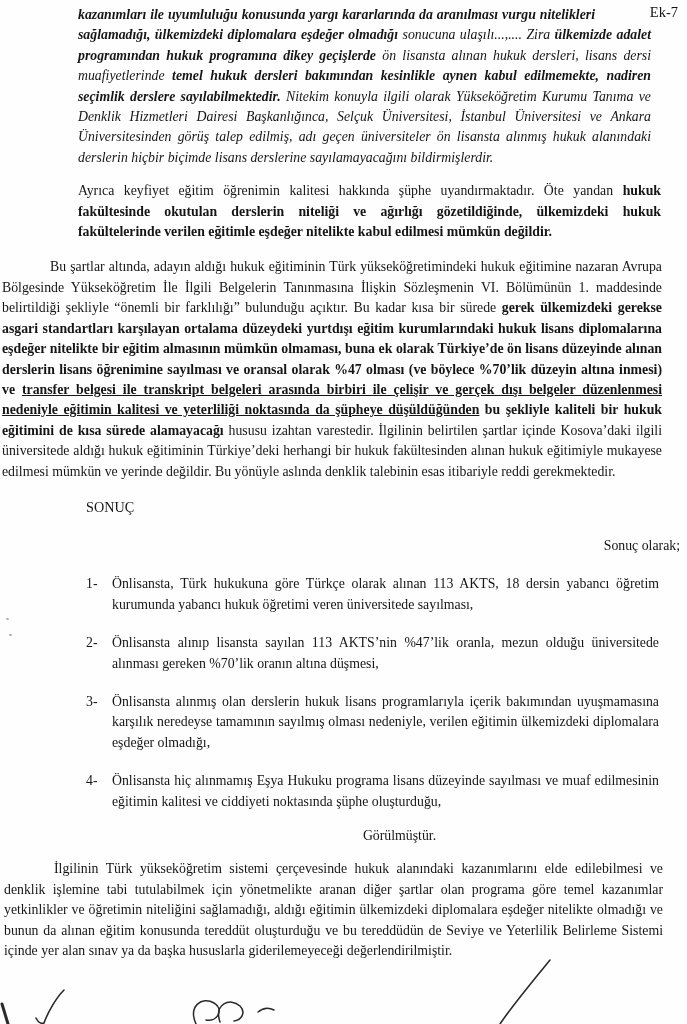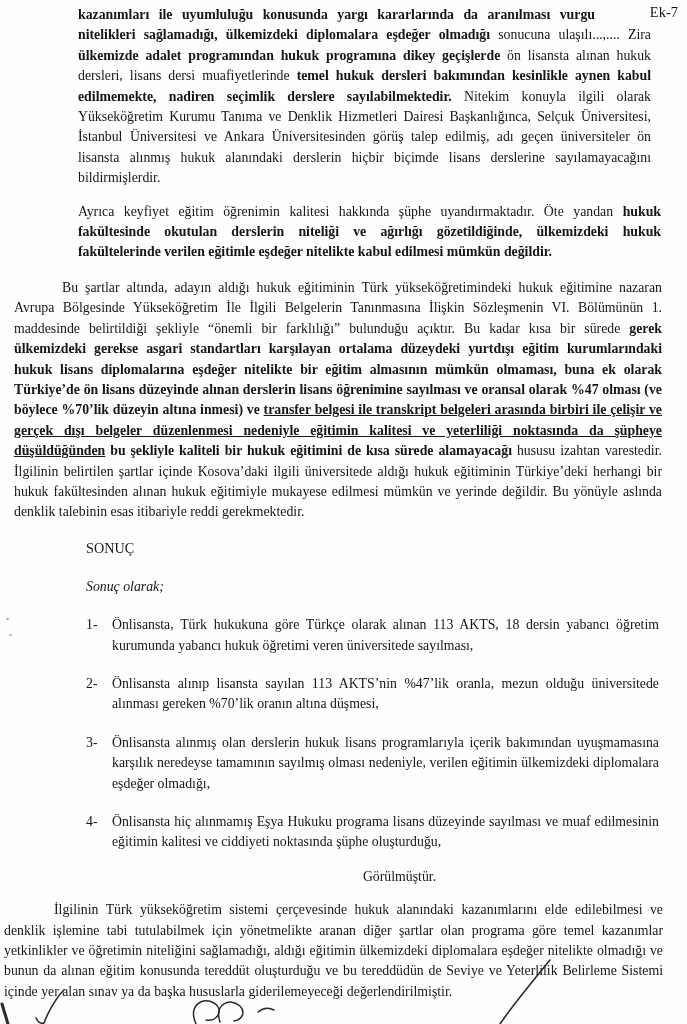--- a/index.html
+++ b/index.html
@@ -14,26 +14,26 @@
     box-sizing:border-box;
     padding-top:5px;
   }
   .annex{
     position:absolute;top:3px;right:9px;
     font-size:14.5px;line-height:18px;color:#111;
   }
   p{margin:0;text-align:justify;font-size:13.8px;line-height:20.4px;}
   .b{font-weight:bold;}
   .u{text-decoration:underline;}
-  .p1{margin:0 36px 0 78px;}
+  .p1{margin:0 36px 0 78px;font-style:italic;}
   .ek-spacer{float:right;width:56px;height:14px;}
   .p2{margin:13px 26px 0 78px;}
-  .p3{margin:15px 25px 0 14px;text-indent:48px;}
+  .p3{margin:15px 25px 0 2px;text-indent:48px;}
   .sonuc-h{margin:17px 0 0 86px;font-weight:normal;font-size:14.2px;text-align:left;}
-  .sonuc-intro{margin:20px 7px 0 86px;text-align:left;font-style:italic;}
+  .sonuc-intro{margin:20px 7px 0 86px;text-align:right;}
   .list-item{display:flex;margin:18px 28px 0 86px;font-size:13.8px;line-height:20.4px;}
   .num{width:26px;flex:none;}
   .item-text{flex:1;text-align:justify;margin:0;}
   .closing{margin:14px 0 3px 112px;text-align:center;}
   .final{margin:13px 24px 0 4px;text-indent:50px;}
   .sig{position:absolute;left:0;bottom:0;width:687px;height:70px;pointer-events:none;}
   .speck{position:absolute;width:3px;height:2px;background:#666;border-radius:50%;opacity:.55;}
   .speck.s1{left:6px;top:618px;}
   .speck.s2{left:9px;top:634px;}
 </style>

